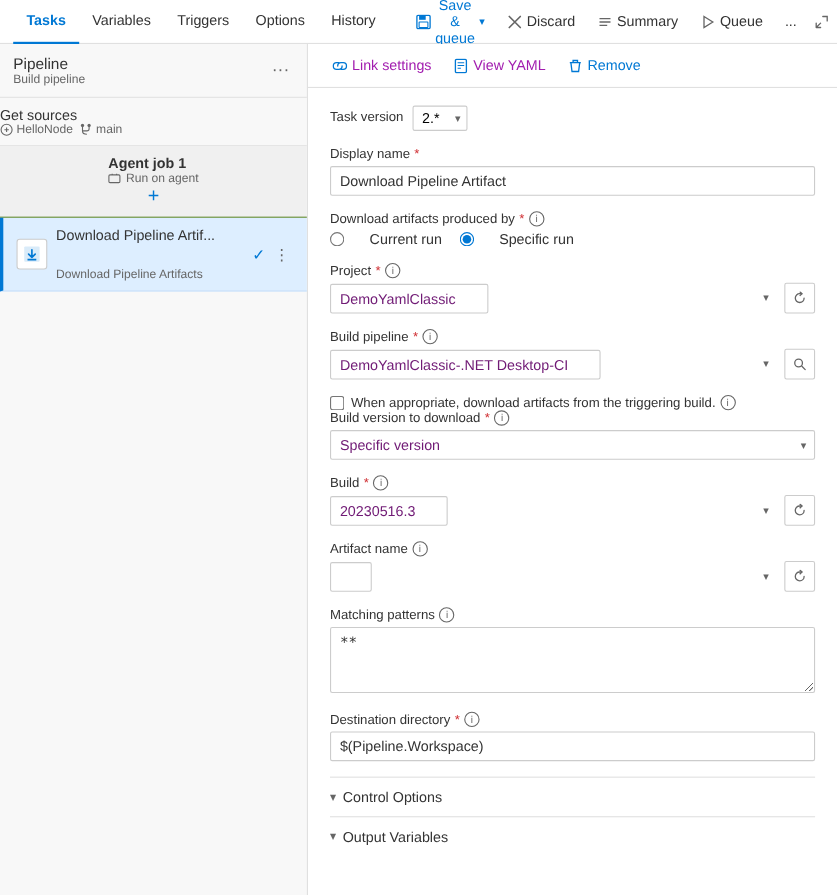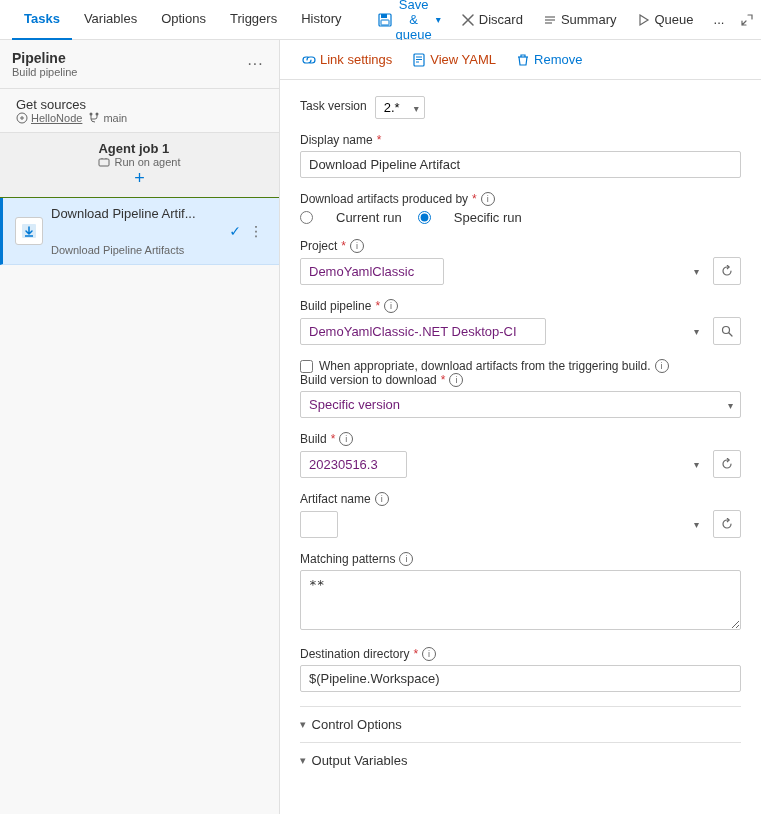--- a/index.html
+++ b/index.html
@@ -32,30 +32,30 @@
 
     
     .left-panel {
       width: 280px; flex-shrink: 0; background: #f8f8f8; border-right: 1px solid #e0e0e0;
       display: flex; flex-direction: column; overflow-y: auto;
     }
     .pipeline-header {
       padding: 10px 12px; display: flex; align-items: center; justify-content: space-between;
       border-bottom: 1px solid #e0e0e0;
     }
-    .pipeline-title { font-weight: 700; font-size: 14px; }
+    .pipeline-title { font-weight: 400; font-size: 14px; }
     .pipeline-subtitle { font-size: 11px; color: #666; }
     .ellipsis-btn { background: none; border: none; cursor: pointer; color: #666; font-size: 16px; padding: 2px 4px; }
 
     .get-sources {
-      padding: 8px 16px; display: flex; align-items: center; gap: 8px;
+      padding: 8px 0; display: flex; align-items: center; gap: 8px;
       background: #f8f8f8; border-bottom: 1px solid #e0e0e0; cursor: pointer;
     }
     .get-sources-details { font-size: 11px; color: #666; display: flex; align-items: center; gap: 6px; }
-    .source-badge { display: flex; align-items: center; gap: 3px; text-decoration: underline; }
+    .source-badge { display: flex; align-items: center; gap: 3px; }
 
     .agent-job-header {
       padding: 8px 28px; display: flex; align-items: center; justify-content: space-between;
       background: #f0f0f0; border-bottom: 1px solid #4d7c0f; flex-direction: column;
     }
     .agent-job-left { display: flex; align-items: center; gap: 6px; }
     .agent-job-title { font-weight: 600; font-size: 13px; }
     .agent-job-subtitle { font-size: 11px; color: #666; display: flex; align-items: center; gap: 4px; }
     .add-btn { background: none; border: none; cursor: pointer; color: #0078d4; font-size: 18px; font-weight: 300; }
 
@@ -75,21 +75,21 @@
     .task-check { color: #0078d4; font-size: 14px; }
 
     
     .right-panel { flex: 1; overflow-y: auto; padding: 0; }
 
     .right-panel-toolbar {
       display: flex; align-items: center; gap: 8px; padding: 8px 16px;
       border-bottom: 1px solid #e0e0e0; background: #fff; flex-shrink: 0;
     }
     .toolbar-link {
-      display: flex; align-items: center; gap: 4px; color: #c2410c;
+      display: flex; align-items: center; gap: 4px; color: #a21caf;
       cursor: pointer; font-size: 13px; text-decoration: none;
       padding: 4px 6px; border-radius: 2px;
     }
 
     .right-panel-content { padding: 16px 20px; }
 
     .field-row { margin-bottom: 14px; }
     .field-label {
       font-size: 12px; color: #333; margin-bottom: 4px;
       display: flex; align-items: center; gap: 4px;
@@ -156,22 +156,22 @@
 
     .select-wrapper-with-search { position: relative; display: flex; align-items: center; gap: 6px; }
   </style>
 </head>
 <body>
 
 <div class="top-nav">
   <div class="top-nav-tabs">
     <div class="top-nav-tab active">Tasks</div>
     <div class="top-nav-tab">Variables</div>
+    <div class="top-nav-tab">Triggers</div>
     <div class="top-nav-tab">Options</div>
-    <div class="top-nav-tab">Triggers</div>
     <div class="top-nav-tab">History</div>
   </div>
   <div class="top-nav-divider"></div>
   <div class="top-nav-actions">
     <button class="action-btn primary">
       <svg width="14" height="14" viewBox="0 0 14 14" fill="none">
         <rect x="1" y="1" width="12" height="12" rx="1" stroke="#0078d4" stroke-width="1.2" fill="none"></rect>
         <rect x="3" y="1" width="6" height="4" fill="#0078d4"></rect>
         <rect x="3" y="7" width="8" height="5" rx="0.5" stroke="#0078d4" stroke-width="1" fill="none"></rect>
       </svg>

